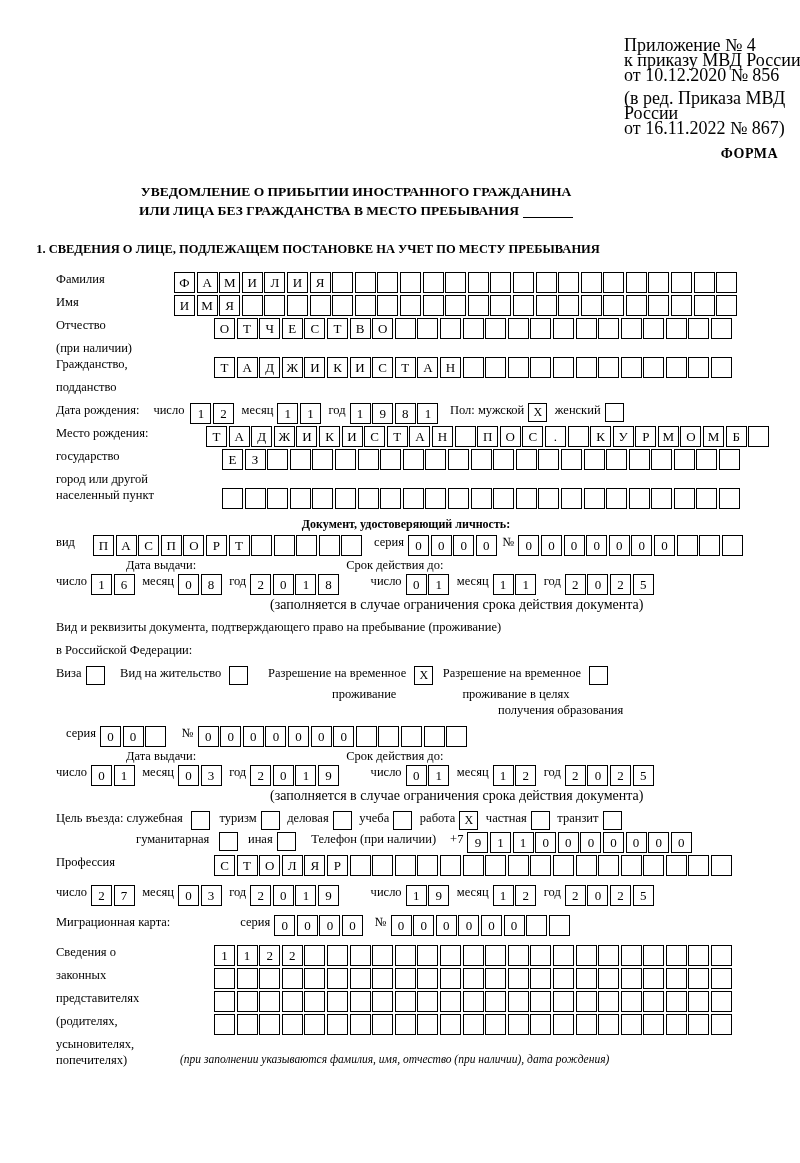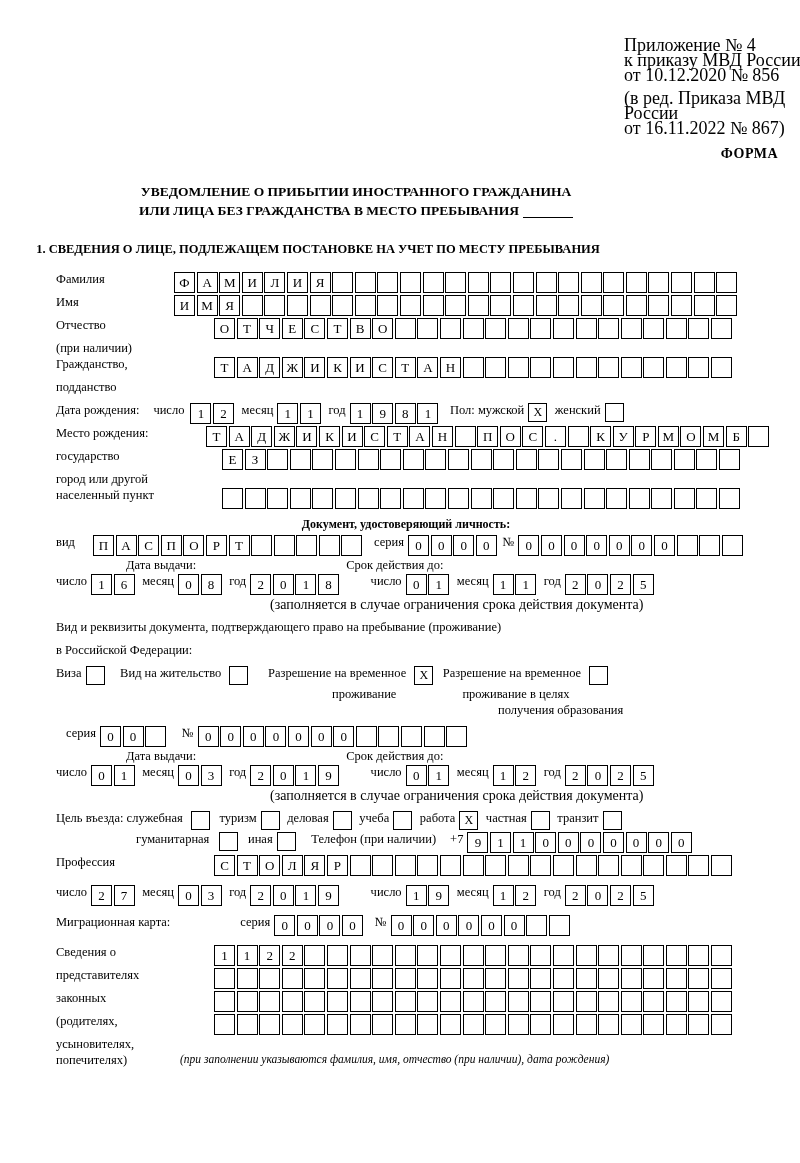--- a/index.html
+++ b/index.html
@@ -878,50 +878,50 @@
           <div class="cell"></div>
           <div class="cell"></div>
           <div class="cell"></div>
           <div class="cell"></div>
           <div class="cell"></div>
           <div class="cell"></div>
           <div class="cell"></div>
         </div>
     </div>
     <div class="row">
+      <div class="lbl label-col">законных</div>
+      <div class="sp40"></div>
+      <div class="boxes">
+          <div class="cell"></div>
+          <div class="cell"></div>
+          <div class="cell"></div>
+          <div class="cell"></div>
+          <div class="cell"></div>
+          <div class="cell"></div>
+          <div class="cell"></div>
+          <div class="cell"></div>
+          <div class="cell"></div>
+          <div class="cell"></div>
+          <div class="cell"></div>
+          <div class="cell"></div>
+          <div class="cell"></div>
+          <div class="cell"></div>
+          <div class="cell"></div>
+          <div class="cell"></div>
+          <div class="cell"></div>
+          <div class="cell"></div>
+          <div class="cell"></div>
+          <div class="cell"></div>
+          <div class="cell"></div>
+          <div class="cell"></div>
+          <div class="cell"></div>
+        </div>
+    </div>
+    <div class="row">
       <div class="lbl label-col">представителях</div>
-      <div class="sp40"></div>
-      <div class="boxes">
-          <div class="cell"></div>
-          <div class="cell"></div>
-          <div class="cell"></div>
-          <div class="cell"></div>
-          <div class="cell"></div>
-          <div class="cell"></div>
-          <div class="cell"></div>
-          <div class="cell"></div>
-          <div class="cell"></div>
-          <div class="cell"></div>
-          <div class="cell"></div>
-          <div class="cell"></div>
-          <div class="cell"></div>
-          <div class="cell"></div>
-          <div class="cell"></div>
-          <div class="cell"></div>
-          <div class="cell"></div>
-          <div class="cell"></div>
-          <div class="cell"></div>
-          <div class="cell"></div>
-          <div class="cell"></div>
-          <div class="cell"></div>
-          <div class="cell"></div>
-        </div>
-    </div>
-    <div class="row">
-      <div class="lbl label-col">законных</div>
       <div class="sp40"></div>
       <div class="boxes">
           <div class="cell"></div>
           <div class="cell"></div>
           <div class="cell"></div>
           <div class="cell"></div>
           <div class="cell"></div>
           <div class="cell"></div>
           <div class="cell"></div>
           <div class="cell"></div>

